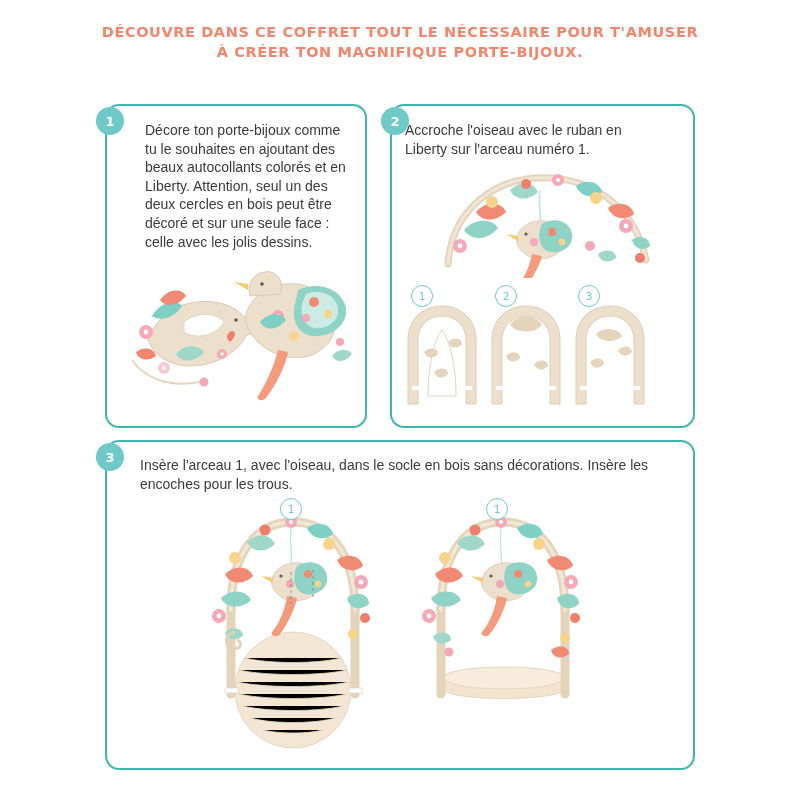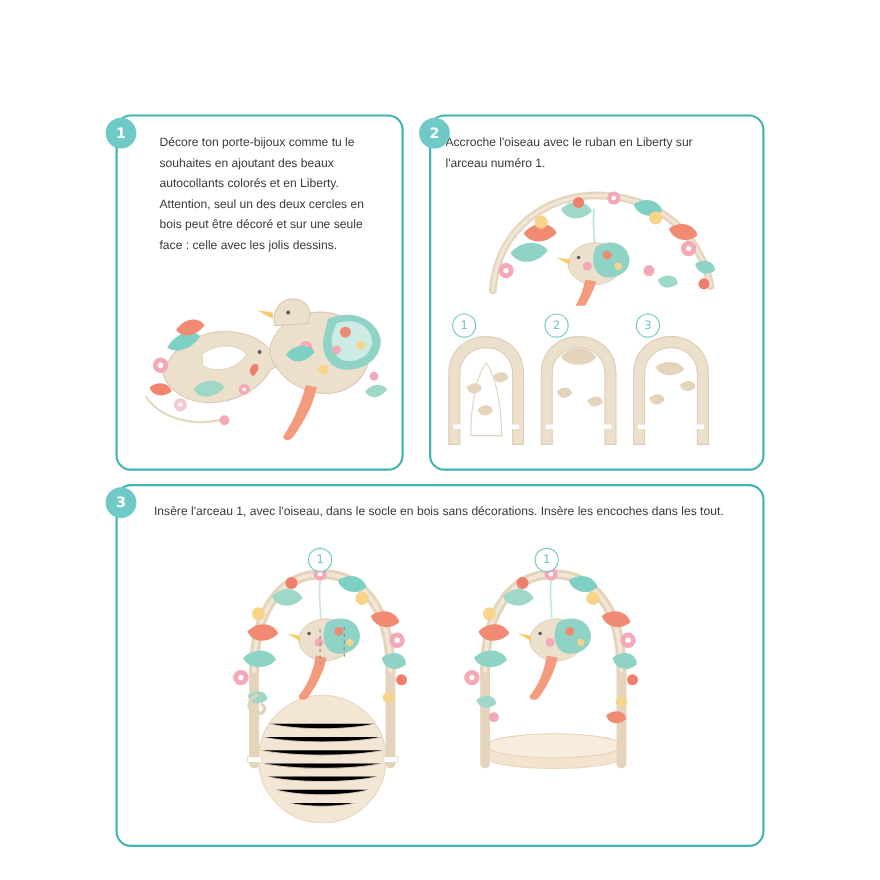--- a/index.html
+++ b/index.html
@@ -66,21 +66,21 @@
     z-index: 5;
   }
   #badge1 { left: 96px; top: 107px; }
   #badge2 { left: 381px; top: 107px; }
   #badge3 { left: 96px; top: 443px; }
 
   .ptext {
     position: absolute;
     color: #3a3a3a;
     font-family: "Liberation Sans", sans-serif;
-    font-size: 11px;
+    font-size: 14px;
     line-height: 18.6px;
   }
   #text1 { left: 145px; top: 121px; width: 205px; }
   #text2 { left: 405px; top: 121px; width: 250px; }
   #text3 { left: 140px; top: 456px; width: 540px; }
 
   
   .ncircle {
     position: absolute;
     width: 20px;
@@ -98,20 +98,22 @@
   }
 
   .svgwrap { position: absolute; }
 </style>
 </head>
 <body>
 
 <div class="page">
 
   <div class="heading">
+    <span class="l1">Découvre dans ce coffret tout le nécessaire pour t'amuser</span>
+    <span class="l2">à créer ton magnifique porte-bijoux.</span>
   </div>
 
   <div class="panel" id="panel1"></div>
   <div class="badge" id="badge1">1</div>
   <div class="ptext" id="text1">Décore ton porte-bijoux comme tu le souhaites en ajoutant des beaux autocollants colorés et en Liberty. Attention, seul un des deux cercles en bois peut être décoré et sur une seule face : celle avec les jolis dessins.</div>
 
   <div class="svgwrap" style="left:118px; top:240px; width:240px; height:180px;">
     <svg width="240" height="180" viewBox="0 0 240 180">
 
       <g>
@@ -254,21 +256,21 @@
         <path d="M24 62 C30 56 38 58 38 64 C32 70 26 68 24 62 Z" fill="#e4d4bc"></path>
         <path d="M52 50 C58 44 66 46 66 52 C60 58 54 56 52 50 Z" fill="#e4d4bc"></path>
         <rect x="14" y="86" width="7" height="4" fill="#fff"></rect>
         <rect x="67" y="86" width="7" height="4" fill="#fff"></rect>
       </g>
     </svg>
   </div>
 
   <div class="panel" id="panel3"></div>
   <div class="badge" id="badge3">3</div>
-  <div class="ptext" id="text3">Insère l'arceau 1, avec l'oiseau, dans le socle en bois sans décorations. Insère les encoches dans les tout.</div>
+  <div class="ptext" id="text3">Insère l'arceau 1, avec l'oiseau, dans le socle en bois sans décorations. Insère les encoches pour les trous.</div>
 
   <div class="ncircle" style="left:280px; top:498px;">1</div>
   <div class="ncircle" style="left:486px; top:498px;">1</div>
 
   <div class="svgwrap" style="left:195px; top:512px; width:200px; height:240px;">
     <svg width="200" height="240" viewBox="0 0 200 240">
 
       <g>
         <circle cx="98" cy="178" r="58" fill="#f3e6d5" stroke="#e6d6bf" stroke-width="1"></circle>
         <g stroke="#e8dac6" stroke-width="0.8">

